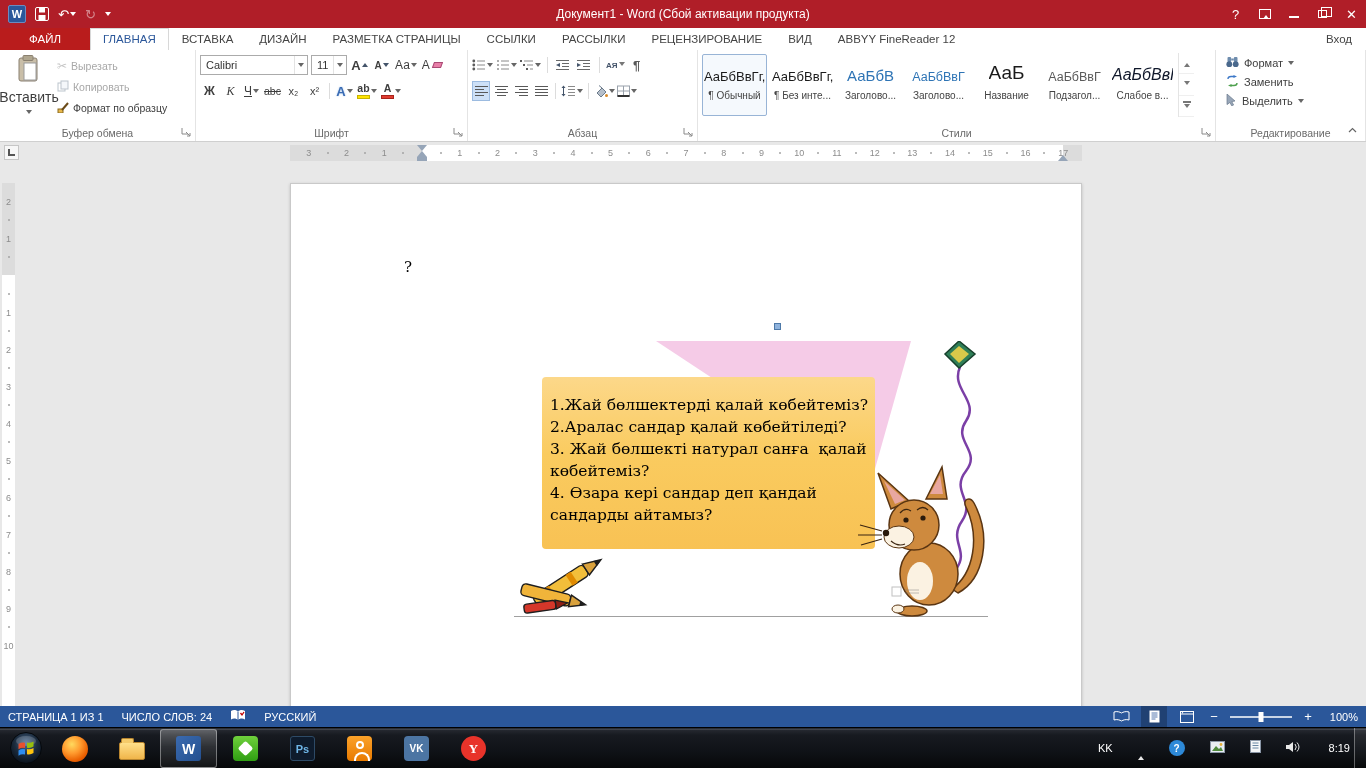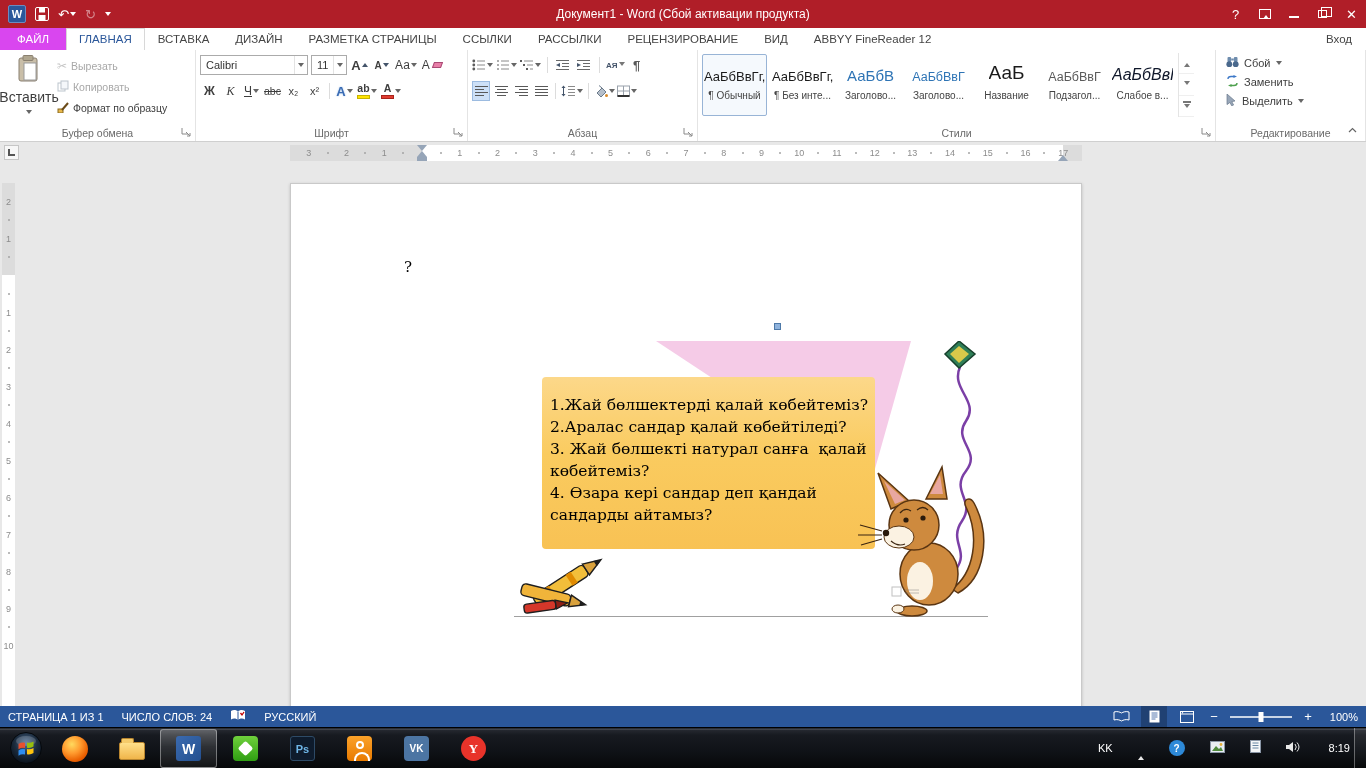--- a/index.html
+++ b/index.html
@@ -20,21 +20,21 @@
   .rdo-box { width:12px; height:10px; border:1px solid #fff; position:relative; }
   .rdo-box::after { content:""; position:absolute; left:3px; top:2px; width:0; height:0; border:3px solid transparent; border-bottom:4px solid #fff; }
   .min-bar { width:10px; height:2px; background:#fff; margin-top:6px; }
   .max-box { width:9px; height:8px; border:1px solid #fff; position:relative; background:transparent; }
   .max-box::before { content:""; position:absolute; left:2px; top:-4px; width:9px; height:8px; border:1px solid #fff; }
 
   
   .tabrow { height:22px; background:#fff; display:flex; align-items:stretch; position:relative; }
   .tabs { display:flex; align-items:stretch; }
   .rtab { display:flex; align-items:center; padding:0 13px; font-size:11.5px; color:#444; white-space:nowrap; cursor:default; }
-  .rtab.file { background:#d946ef; color:#fff; padding:0 17px; }
+  .rtab.file { background:#b91c1c; color:#fff; padding:0 29px; }
   .rtab.active { color:#2B579A; background:#fff; box-shadow: inset 1px 0 #D8D8D8, inset -1px 0 #D8D8D8, inset 0 1px #D8D8D8; }
   .signin { position:absolute; right:14px; top:0; height:100%; display:flex; align-items:center; font-size:11.5px; color:#444; }
 
   
   .ribbon { height:92px; background:#fff; border-bottom:1px solid #CFCFCF; display:flex; position:relative; }
   .rgroup { position:relative; border-right:1px solid #E4E4E4; padding:3px 4px 18px 4px; white-space:nowrap; overflow:hidden; }
   .glabel { position:absolute; bottom:2px; left:0; right:0; text-align:center; font-size:10.5px; color:#6A6A6A; }
   .launcher { position:absolute; bottom:3px; right:3px; width:12px; height:12px; display:flex; align-items:center; justify-content:center; }
 
   .g-clip { width:196px; display:flex; }
@@ -527,21 +527,21 @@
 
     <section class="rgroup g-edit">
       <div class="erow">
         <span><svg width="13" height="12">
               <rect x="1.5" y="1" width="3.6" height="5" rx="1" fill="#6E8CAD"></rect>
               <rect x="7.9" y="1" width="3.6" height="5" rx="1" fill="#6E8CAD"></rect>
               <rect x="5.2" y="2.5" width="2.6" height="2" fill="#6E8CAD"></rect>
               <circle cx="3.3" cy="8.2" r="2.9" fill="#49688C"></circle>
               <circle cx="9.7" cy="8.2" r="2.9" fill="#49688C"></circle>
             </svg></span>
-        <span>Сбой</span>
+        <span>Формат</span>
           <i class="caret"></i>
       </div>
       <div class="erow">
         <span><svg width="13" height="12">
               <path d="M2 4 q0-2.5 3-2.5 h3" stroke="#3C78C8" fill="none" stroke-width="1.4"></path>
               <polygon points="7.5,0 11,1.5 7.5,3" fill="#3C78C8"></polygon>
               <path d="M11 8 q0 2.5 -3 2.5 h-3" stroke="#4FA14F" fill="none" stroke-width="1.4"></path>
               <polygon points="5.5,9 2,10.5 5.5,12" fill="#4FA14F"></polygon>
             </svg></span>
         <span>Заменить</span>

